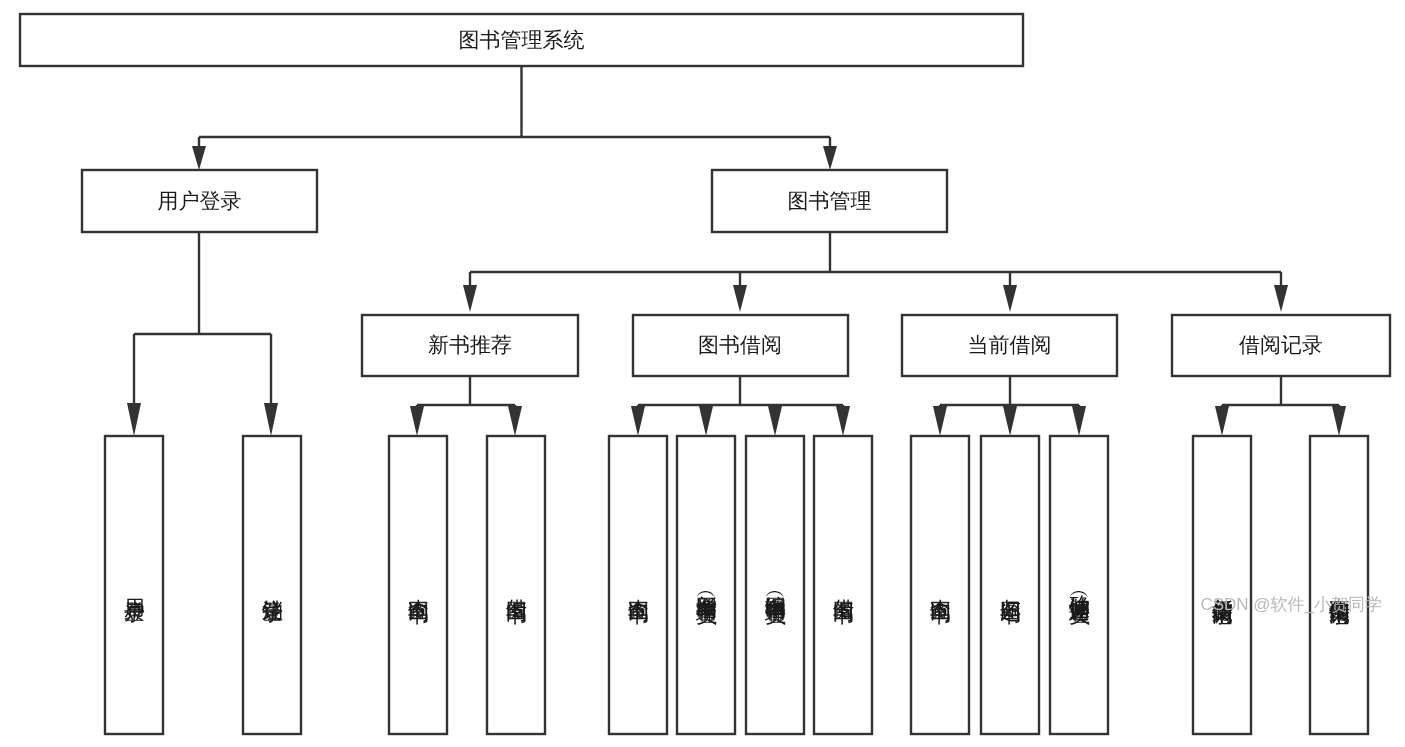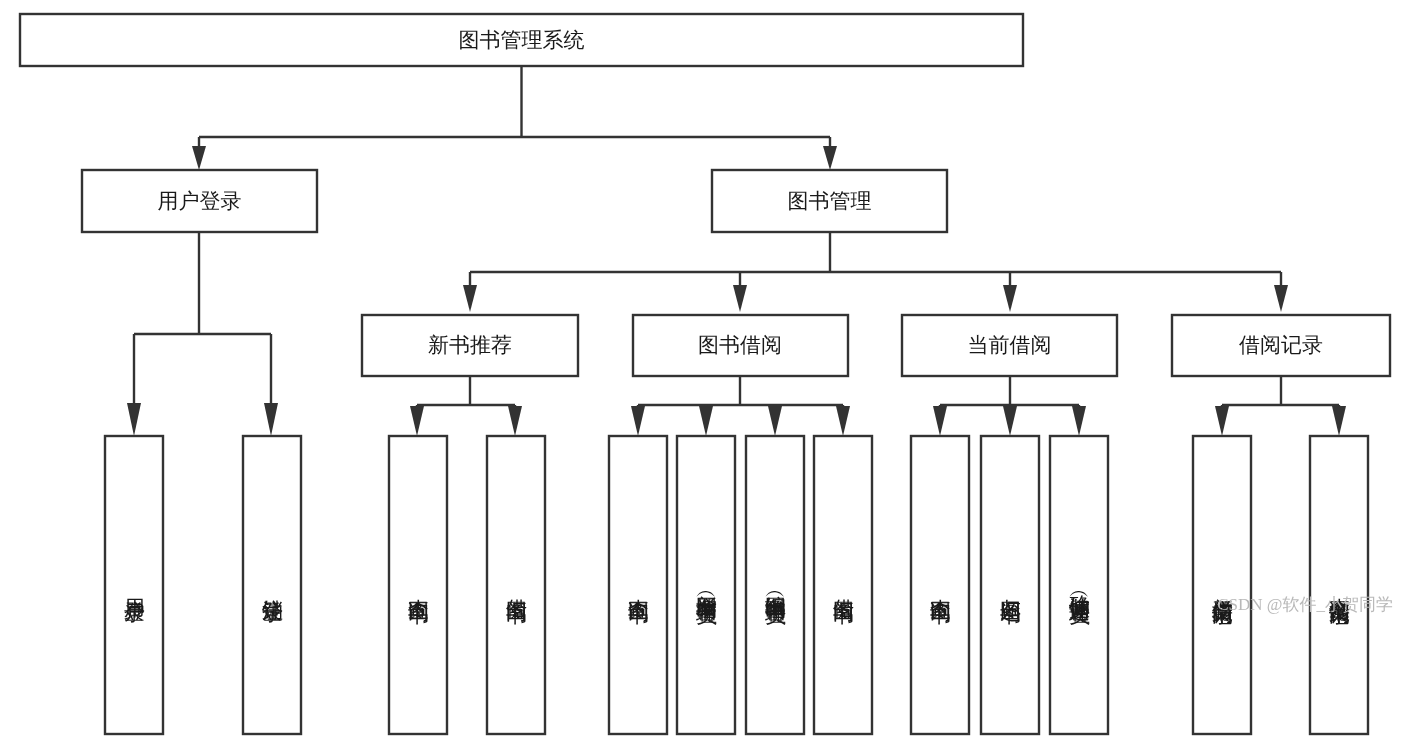--- a/index.html
+++ b/index.html
@@ -56,23 +56,23 @@
     font-size: 21px;
     line-height: 1.18;
     color: #1a1a1a;
     letter-spacing: 1.5px;
     white-space: nowrap;
     text-align: center;
     pointer-events: none;
   }
   .watermark {
     position: absolute;
-    right: 12px;
+    right: 23px;
     bottom: 6px;
-    font-family: Liberation Serif, serif;
+    font-family: Liberation Sans, sans-serif;
     font-size: 17px;
     color: #b9b9b9;
     white-space: nowrap;
   }
 </style>
 </head>
 <body>
 
 <div id="diagram-root">
 

